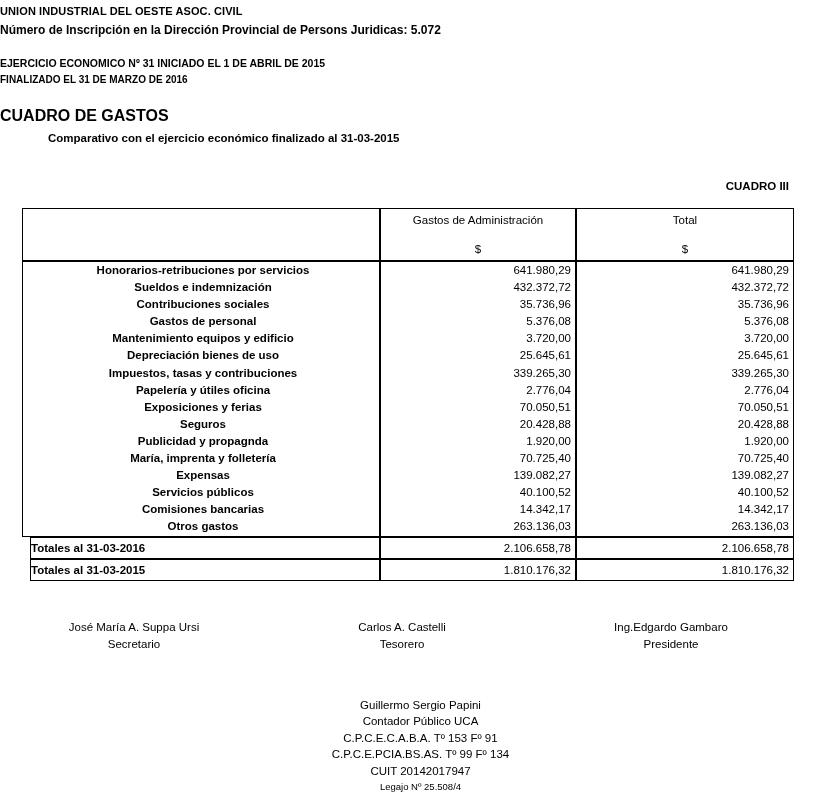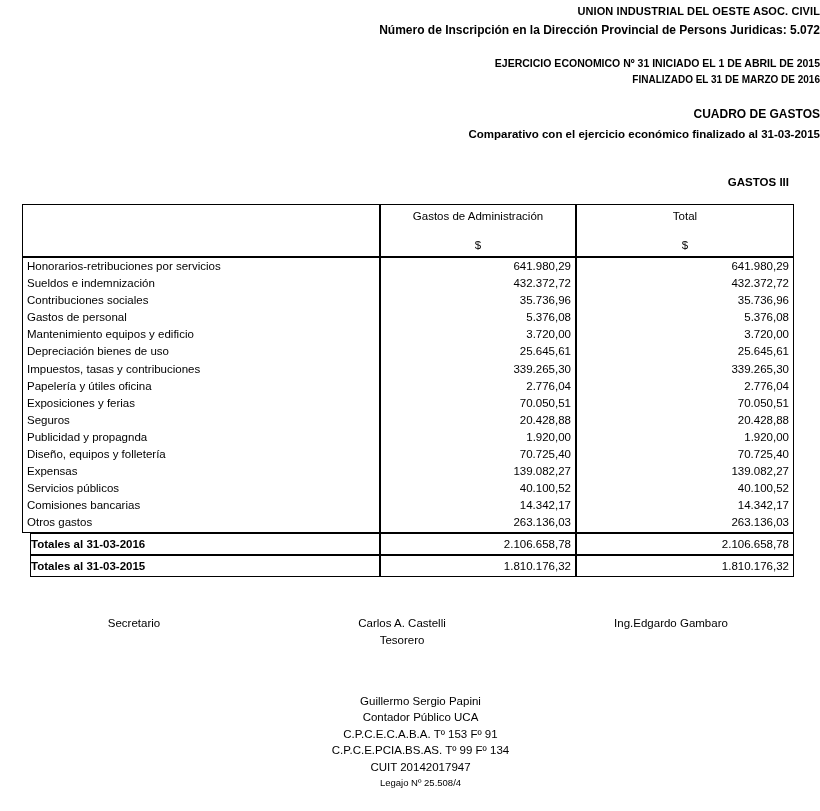--- a/index.html
+++ b/index.html
@@ -16,21 +16,21 @@
   }
   .page {
     position: relative;
     width: 820px;
     height: 811px;
     overflow: hidden;
   }
 
   
   .hdr {
-    text-align: right;
+    text-align: left;
     font-weight: bold;
   }
   .hdr-1 {
     margin-top: 5px;
     font-size: 11px;
     letter-spacing: 0.1px;
   }
   .hdr-2 {
     margin-top: 6px;
     font-size: 12px;
@@ -38,21 +38,21 @@
   .hdr-3 {
     margin-top: 20px;
     font-size: 10.5px;
   }
   .hdr-4 {
     margin-top: 5px;
     font-size: 10px;
   }
   .hdr-5 {
     margin-top: 22px;
-    font-size: 12px;
+    font-size: 16px;
   }
   .hdr-6 {
     margin-top: 7px;
     font-size: 11.5px;
     padding-left: 48px;
   }
 
   .anexo {
     margin-top: 36px;
     margin-right: 31px;
@@ -116,21 +116,21 @@
     margin: 0;
     padding: 0;
   }
   .rowlist li {
     height: 17.1px;
     line-height: 17.1px;
     font-size: 11.5px;
     white-space: nowrap;
     overflow: hidden;
   }
-  .rowlist.labels li { padding-left: 4px; text-align: left; }
+  .rowlist.labels li { padding-left: 4px; text-align: center; font-weight: bold; }
   .rowlist.nums li { padding-right: 4px; text-align: right; }
 
   
   .tot-cell {
     border: 1.6px solid #000;
     box-sizing: border-box;
     height: 22px;
     line-height: 21px;
     font-size: 11.5px;
   }
@@ -180,21 +180,21 @@
 
   <div class="hdr hdr-1">UNION INDUSTRIAL DEL OESTE ASOC. CIVIL</div>
   <div class="hdr hdr-2">Número de Inscripción  en la Dirección Provincial de Persons Juridicas:  5.072</div>
 
   <div class="hdr hdr-3">EJERCICIO ECONOMICO  Nº 31  INICIADO EL 1 DE ABRIL DE 2015</div>
   <div class="hdr hdr-4">FINALIZADO EL 31 DE MARZO DE 2016</div>
 
   <div class="hdr hdr-5">CUADRO DE GASTOS</div>
   <div class="hdr hdr-6">Comparativo con el ejercicio económico finalizado al 31-03-2015</div>
 
-  <div class="anexo">GASTOS III</div>
+  <div class="anexo">CUADRO III</div>
 
   <div class="tbl-wrap">
     <table class="gastos">
       <colgroup>
         <col class="c-label">
         <col class="c-adm">
         <col class="c-tot">
       </colgroup>
 
       <tbody>
@@ -224,21 +224,21 @@
                   <li>Sueldos e indemnización</li>
                   <li>Contribuciones sociales</li>
                   <li>Gastos de personal</li>
                   <li>Mantenimiento equipos y edificio</li>
                   <li>Depreciación bienes de uso</li>
                   <li>Impuestos, tasas y contribuciones</li>
                   <li>Papelería y útiles oficina</li>
                   <li>Exposiciones y ferias</li>
                   <li>Seguros</li>
                   <li>Publicidad y propagnda</li>
-                  <li>Diseño, equipos  y folletería</li>
+                  <li>María, imprenta  y folletería</li>
                   <li>Expensas</li>
                   <li>Servicios públicos</li>
                   <li>Comisiones bancarias</li>
                   <li>Otros gastos</li>
                 </ul>
           </div>
         </td>
         <td>
           <div class="body-box">
             <ul class="rowlist nums">
@@ -307,28 +307,30 @@
         <td>
               <div class="tot-cell num">1.810.176,32</div>
             </td>
       </tr>
     </tbody>
       </table>
   </div>
 
   <div class="sigs">
     <div class="sig s1">
+      <div>José María A. Suppa Ursi</div>
       <div>Secretario</div>
     </div>
     <div class="sig s2">
       <div>Carlos A. Castelli</div>
       <div>Tesorero</div>
     </div>
     <div class="sig s3">
       <div>Ing.Edgardo Gambaro</div>
+      <div>Presidente</div>
     </div>
   </div>
 
   <div class="acct">
     <div>Guillermo Sergio Papini</div>
     <div>Contador Público UCA</div>
     <div>C.P.C.E.C.A.B.A. Tº 153 Fº 91</div>
     <div>C.P.C.E.PCIA.BS.AS. Tº 99 Fº 134</div>
     <div>CUIT 20142017947</div>
     <div class="small">Legajo Nº  25.508/4</div>

